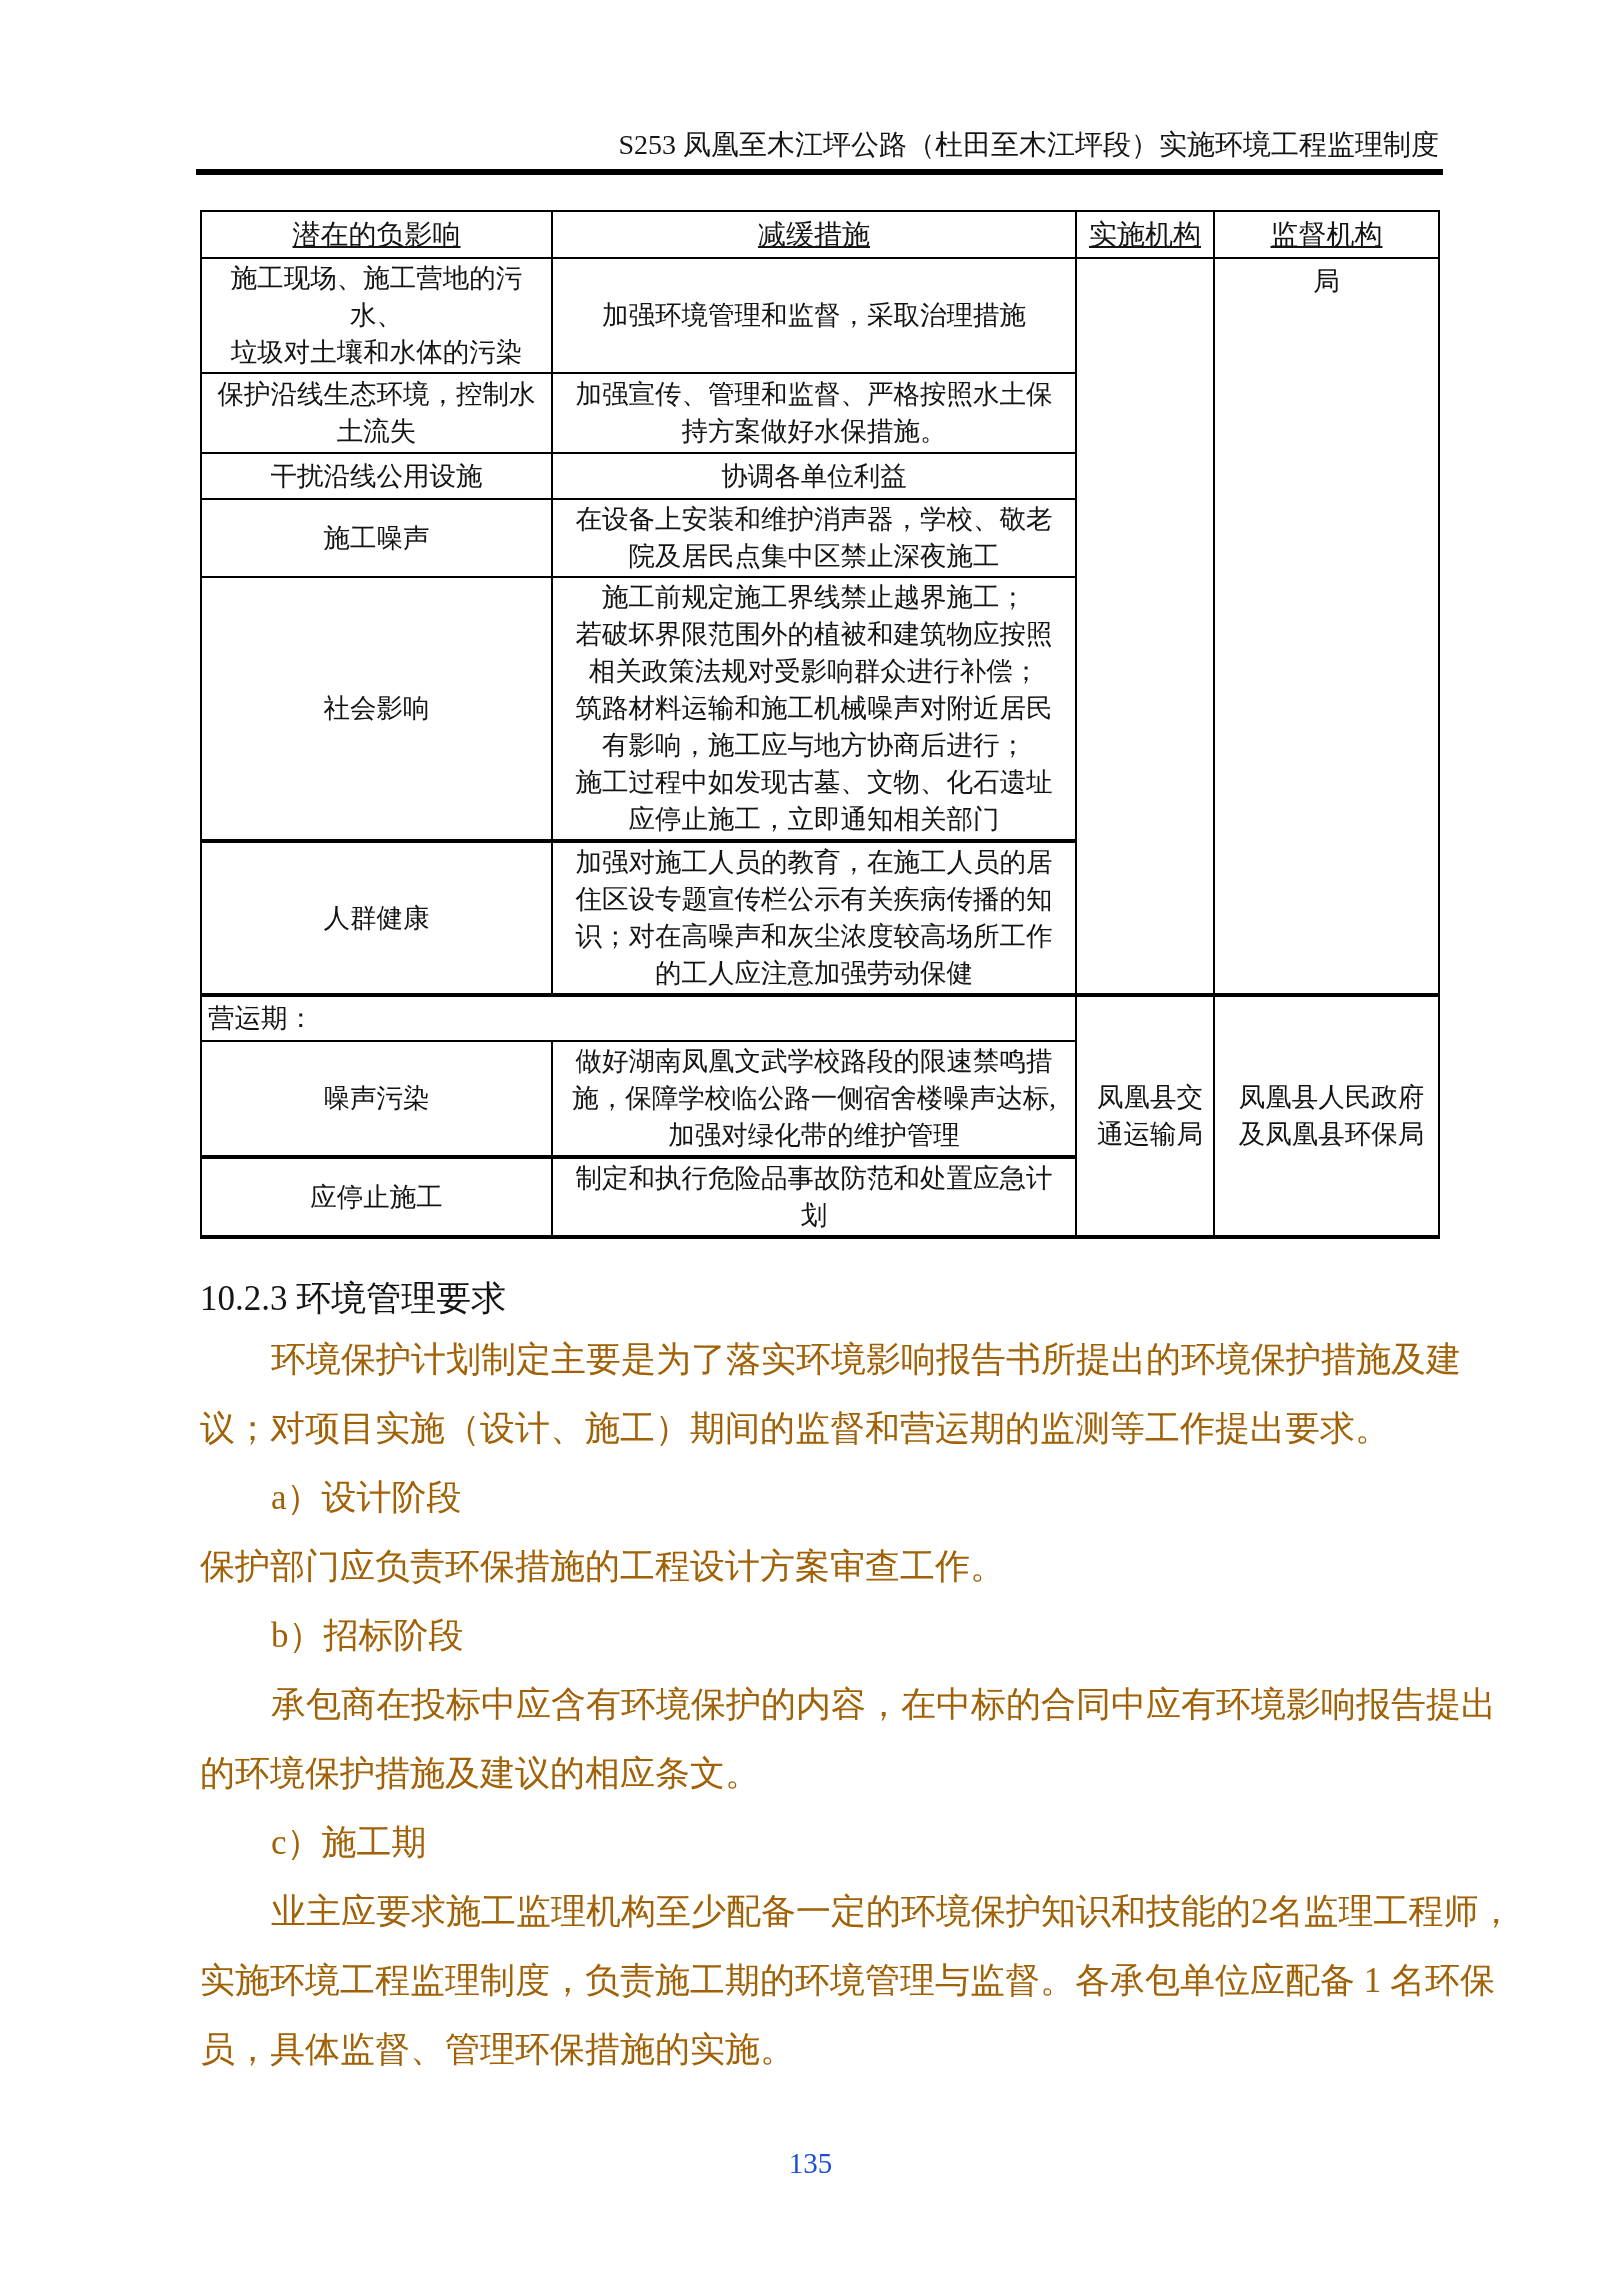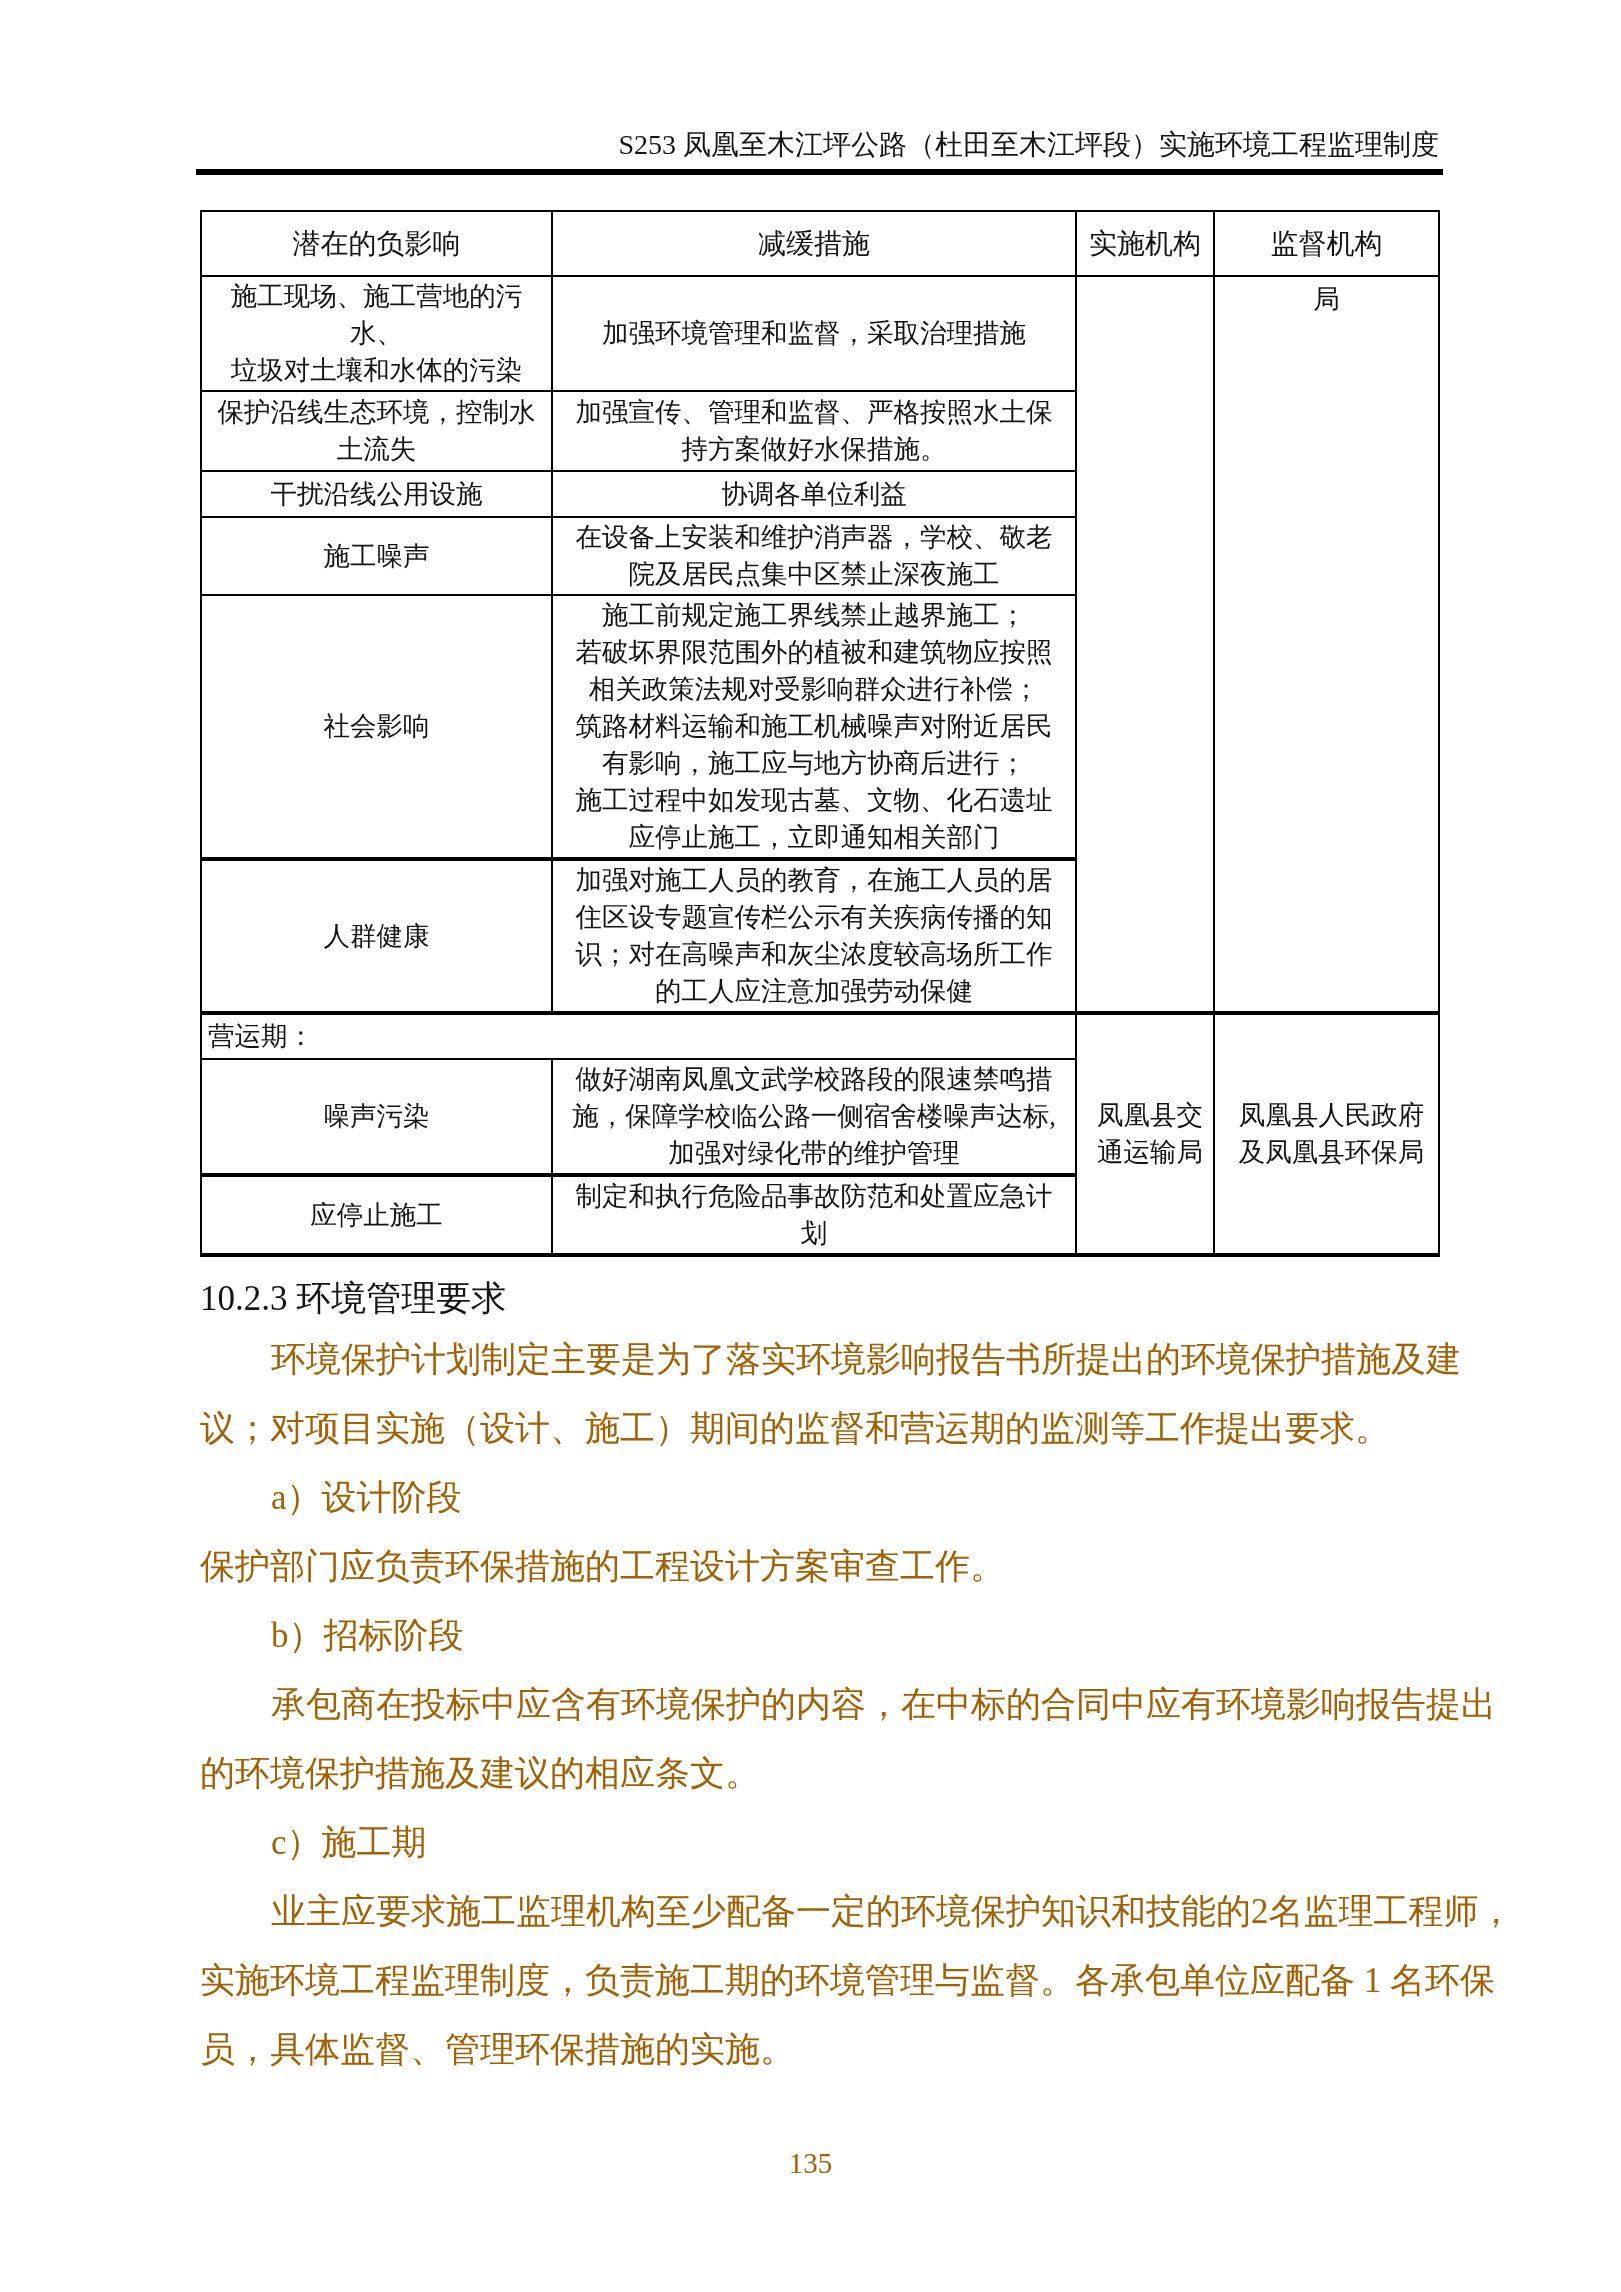--- a/index.html
+++ b/index.html
@@ -29,21 +29,21 @@
   table.doc-table{border:2.9px solid #000;}
   .doc-table td,.doc-table th{
     border:2px solid #000;
     padding:1px 2.9px;
     text-align:center;vertical-align:middle;
     white-space:pre-line;
     font-weight:normal;
     overflow:hidden;
   }
   .doc-table th{font-size:28px;}
-  tr.rh-head{height:65px;}
+  tr.rh-head{height:47px;text-decoration:underline;}
   tr.rh1{height:86px;}
   tr.rh2{height:80px;}
   tr.rh3{height:46px;}
   tr.rh4{height:67px;padding-left:16px;}
   tr.rh5{height:261px;}
   tr.rh6{height:147px;}
   tr.rh7{height:46px;}
   tr.rh8{height:114px;}
   tr.rh9{height:68px;}
   tr.thick-bottom td{border-bottom-width:4.9px;}
@@ -62,21 +62,21 @@
   }
   .body-text{
     position:absolute;left:200px;top:1325px;width:1274px;
     font-size:35px;line-height:69px;color:#a16207;
   }
   .body-text .line{white-space:nowrap;}
   .body-text .line.indent{padding-left:71px;}
   
   .page-footer{
     position:absolute;left:0;top:2147px;width:1621px;
-    text-align:center;font-size:29px;color:#a16207;
+    text-align:center;font-size:29px;color:#1d4ed8;
   }
 </style>
 </head>
 <body>
 
 <div class="page-header">S253 凤凰至木江坪公路（杜田至木江坪段）实施环境工程监理制度</div>
 <div class="header-rule"></div>
 
 <table class="doc-table">
   <colgroup>

